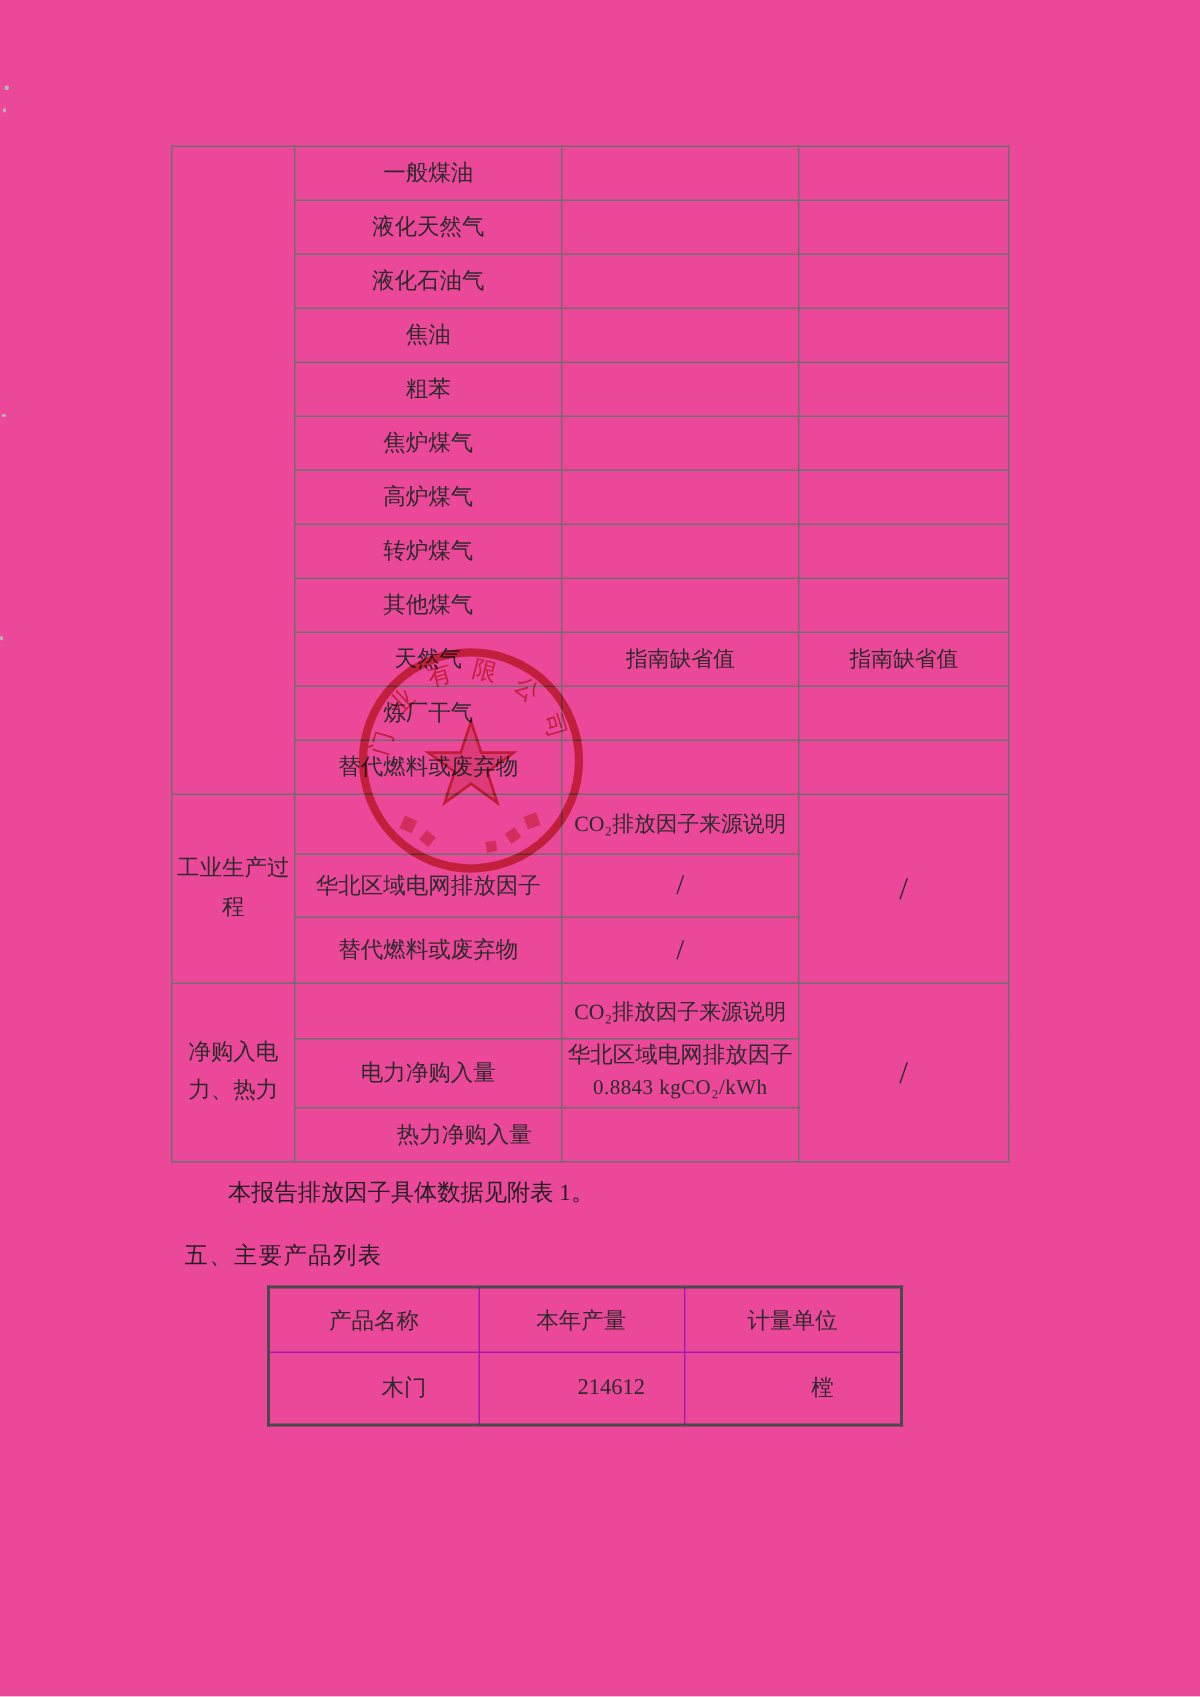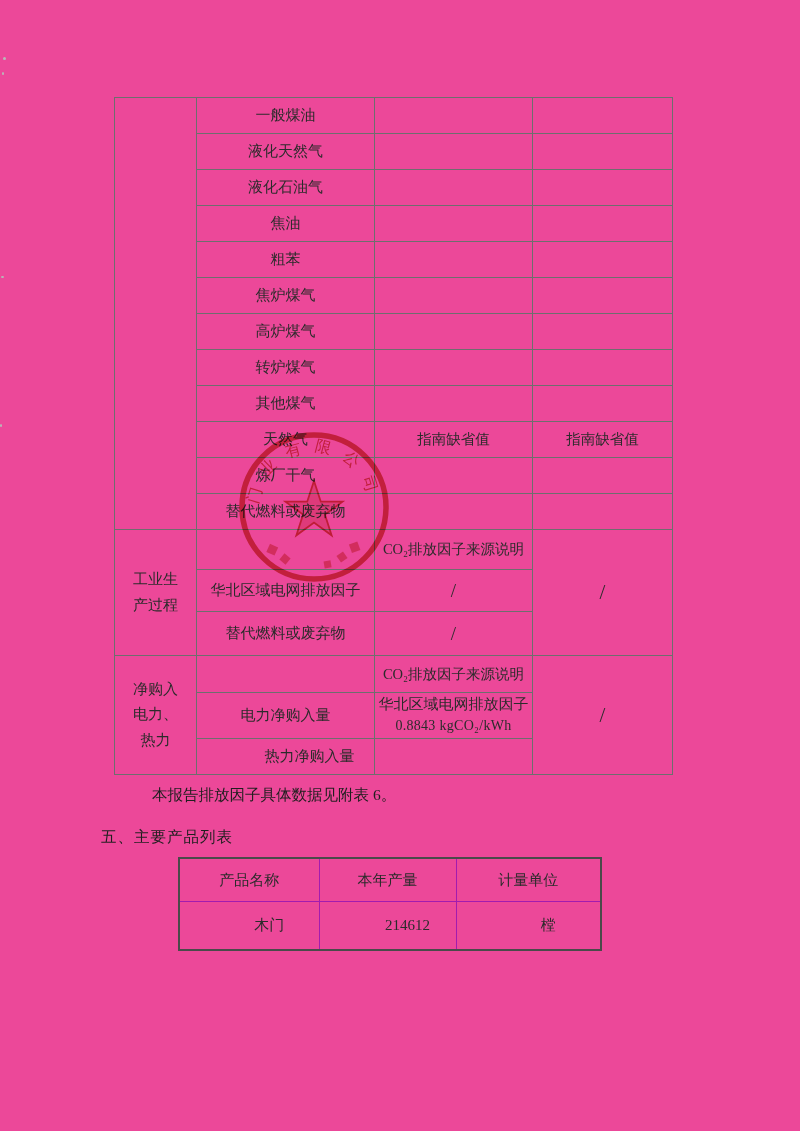--- a/index.html
+++ b/index.html
@@ -9,31 +9,31 @@
   table { border-collapse:collapse; table-layout:fixed; }
 
   
   .main-table { position:absolute; left:114px; top:97px; width:558px; }
   .main-table td {
     border:1px solid #6e6e6e; text-align:center; vertical-align:middle;
     font-size:15px; padding:0; color:#2b2b2b; overflow:hidden;
   }
   .main-table td.fuel-name { height:35px; }
   .main-table td.val { font-size:14.5px; }
-  .main-table td.group-cell { font-size:15px; line-height:1.7; padding:0 18px; }
+  .main-table td.group-cell { font-size:15px; line-height:1.7; padding:0 3px; }
   .main-table td.slash-sm { font-size:19px; }
   .main-table td.slash-lg { font-size:21px; }
   .rA td.rh { height:39px; } .rB td.rh { height:41px; } .rC td.rh { height:43px; }
   .rD td.rh { height:36px; } .rE td.rh { height:45px; } .rF td.rh { height:35px;padding-left:48px; }
   .two-line { line-height:1.45; font-size:14.5px; }
   .two-line .l2 { display:block; font-size:14px; letter-spacing:0.3px; }
 
   
   .note { position:absolute; left:152px; top:785px; font-size:15.5px; color:#1f1f1f; }
-  .sec-heading { position:absolute; left:101px; top:827px; font-size:15.5px; color:#1f1f1f; letter-spacing:1px; }
+  .sec-heading { position:absolute; left:123px; top:827px; font-size:15.5px; color:#1f1f1f; letter-spacing:1px; }
 
   
   .products-table { position:absolute; left:178px; top:857px; width:422px; border:2px solid #4a4a4a; }
   .products-table td {
     border:1px solid #a21caf; text-align:center; vertical-align:middle;
     font-size:15px; color:#2b2b2b; padding:0;
   }
   .products-table tr.hdr td { height:42px; }
   .products-table tr.bdy td { height:47px;padding-left:40px; }
 
@@ -173,21 +173,21 @@
     </text>
     <g fill="rgba(196,58,48,0.55)">
       <rect x="42" y="126" width="9" height="9" transform="rotate(24 46 130)"></rect>
       <rect x="55" y="136" width="8" height="8" transform="rotate(40 59 140)"></rect>
       <rect x="112" y="134" width="8" height="8" transform="rotate(-35 116 138)"></rect>
       <rect x="124" y="124" width="9" height="9" transform="rotate(-20 128 128)"></rect>
       <rect x="98" y="142" width="7" height="7" transform="rotate(-10 101 145)"></rect>
     </g>
   </svg>
 
-  <div class="note">本报告排放因子具体数据见附表 6。</div>
+  <div class="note">本报告排放因子具体数据见附表 1。</div>
 
   <div class="sec-heading">五、主要产品列表</div>
 
   <table class="products-table">
     <colgroup>
         <col style="width:140px">
         <col style="width:137px">
         <col style="width:145px">
       </colgroup>
     <tbody>

